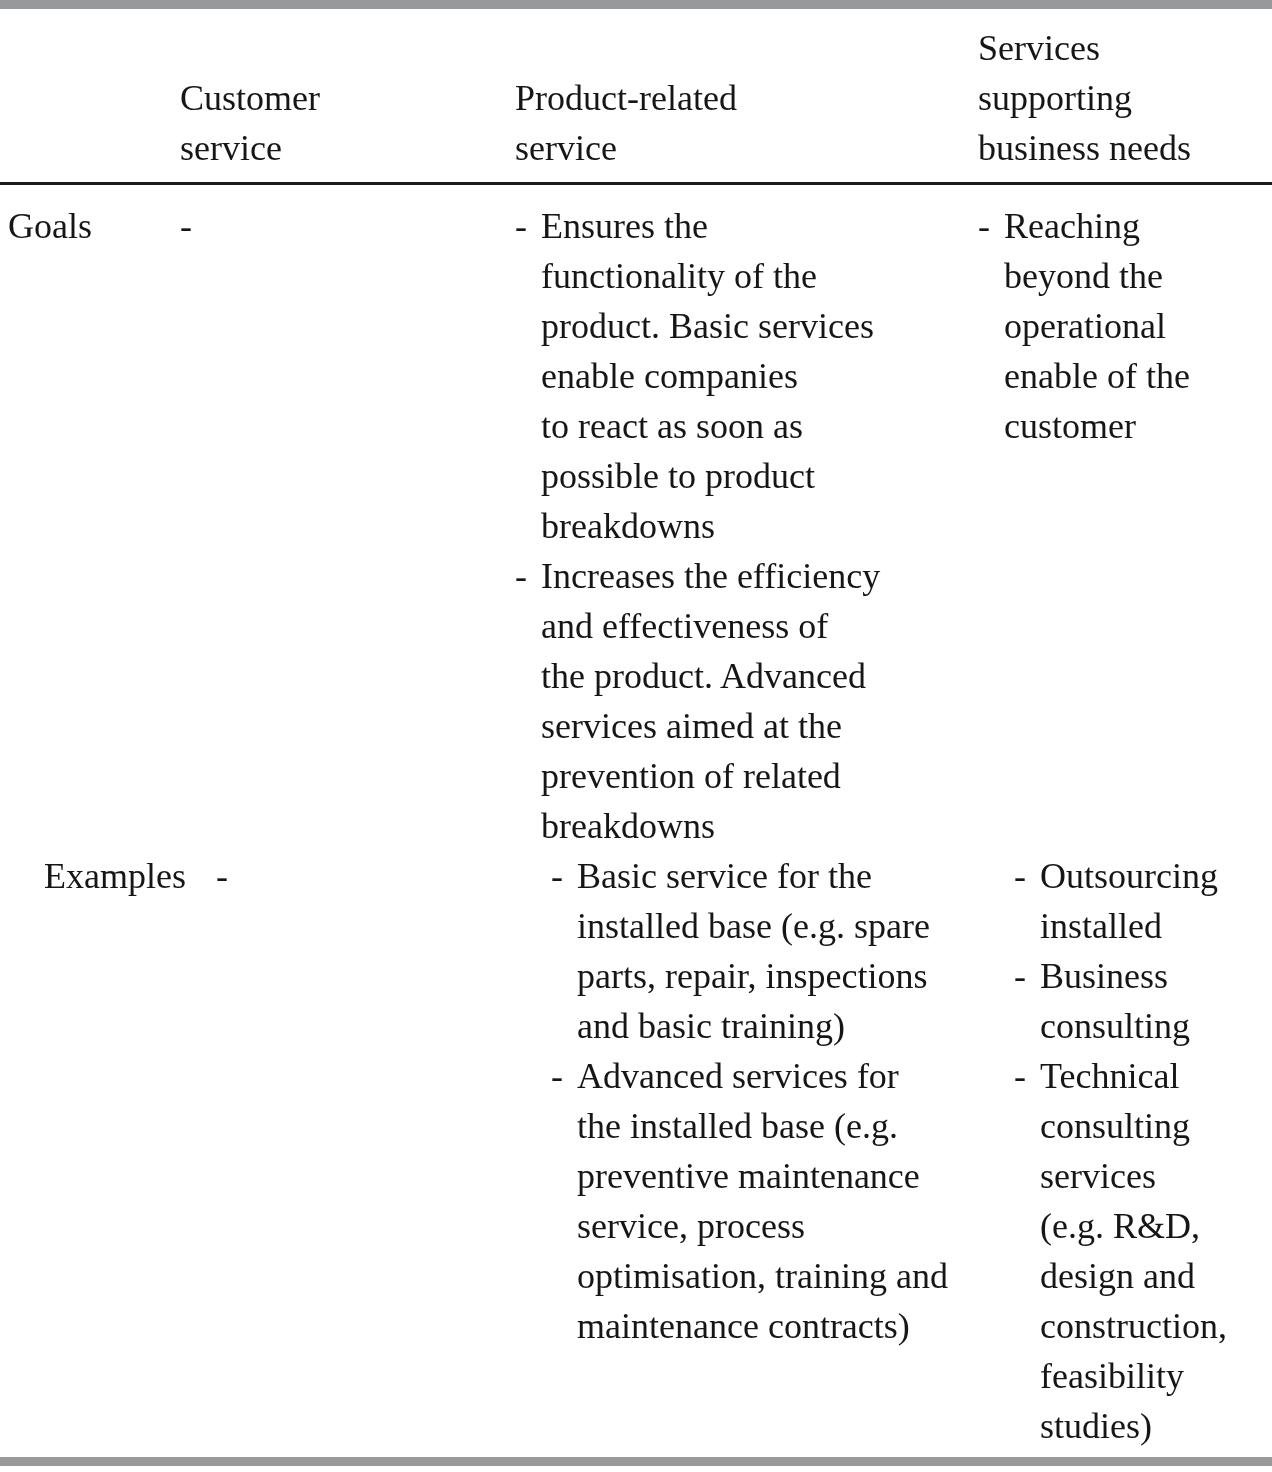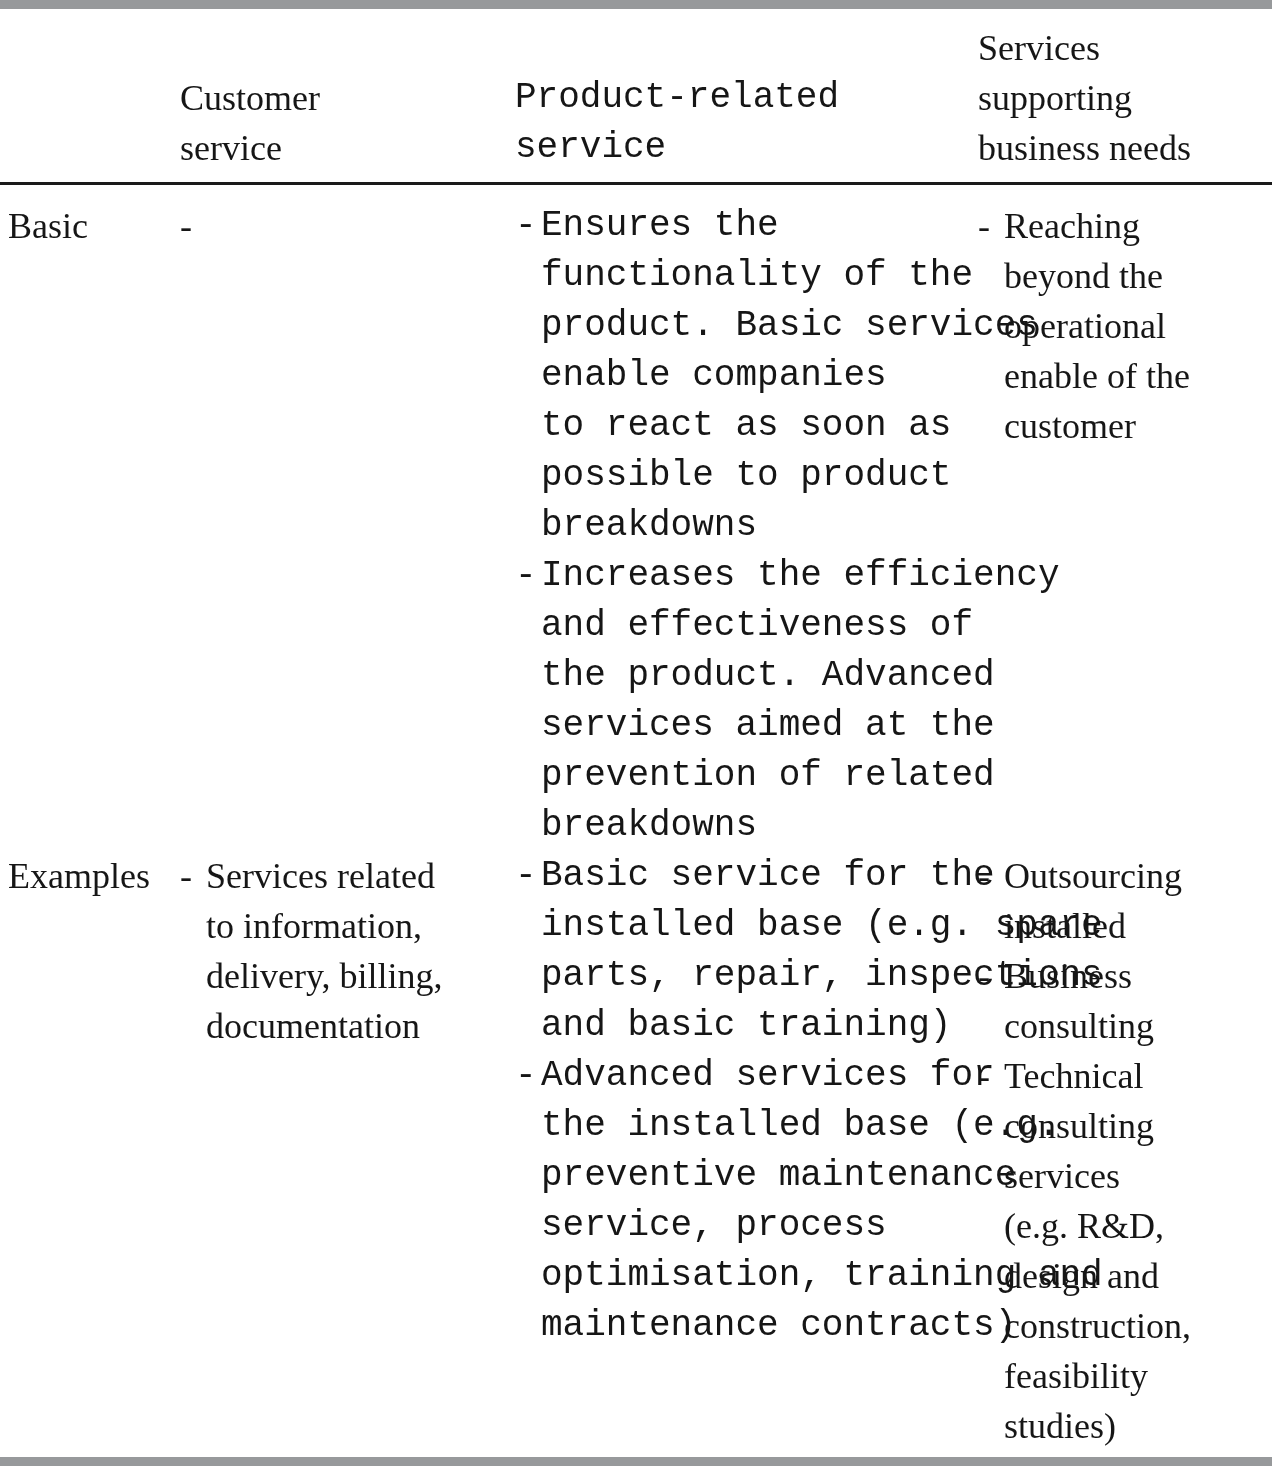--- a/index.html
+++ b/index.html
@@ -24,25 +24,25 @@
     display: flex; align-items: flex-end;
     box-sizing: border-box; padding-bottom: 9px;
   }
   .rule {
     position: absolute; top: 182px; left: 0; width: 1272px; height: 3px;
     background: #1a1a1a;
   }
   .body-rows { position: absolute; top: 201px; left: 0; width: 1272px; }
   .trow { display: flex; align-items: flex-start; }
   .trow.goals { height: 650px; }
-  .trow.examples { height: 600px; }
+  .trow.examples { height: 600px; margin-left: 36px; }
   .c1, .c2, .c3, .c4 { box-sizing: border-box; flex-shrink: 0; }
   .c1 { width: 180px; padding-left: 8px; }
   .c2 { width: 335px; }
-  .c3 { width: 463px; font-family: Liberation Mono, monospace; }
+  .c3 { width: 463px; }
   .c4 { width: 294px; font-family: Liberation Serif, serif; }
   .multiline { white-space: pre; }
   .bullet { display: flex; align-items: flex-start; }
   .bullet .dash { width: 26px; flex-shrink: 0; }
   .bullet .btext { white-space: pre; }
 </style>
 </head>
 <body>
 
 <div class="bar top"></div>
@@ -63,21 +63,21 @@
 business needs</span>
   </div>
 </div>
 
 <div class="rule"></div>
 
 <div class="body-rows">
 
   <div class="trow goals">
     <div class="c1">
-      <span>Basic</span>
+      <span>Goals</span>
     </div>
     <div class="c2">
       <div class="bullet">
         <span class="dash">-</span>
       </div>
     </div>
     <div class="c3">
       <div class="bullet">
         <span class="dash">-</span>
         <span class="btext">Ensures the
@@ -110,24 +110,20 @@
     </div>
   </div>
 
   <div class="trow examples">
     <div class="c1">
       <span>Examples</span>
     </div>
     <div class="c2">
       <div class="bullet">
         <span class="dash">-</span>
-        <span class="btext">Services related
-to information,
-delivery, billing,
-documentation</span>
       </div>
     </div>
     <div class="c3">
       <div class="bullet">
         <span class="dash">-</span>
         <span class="btext">Basic service for the
 installed base (e.g. spare
 parts, repair, inspections
 and basic training)</span>
       </div>

